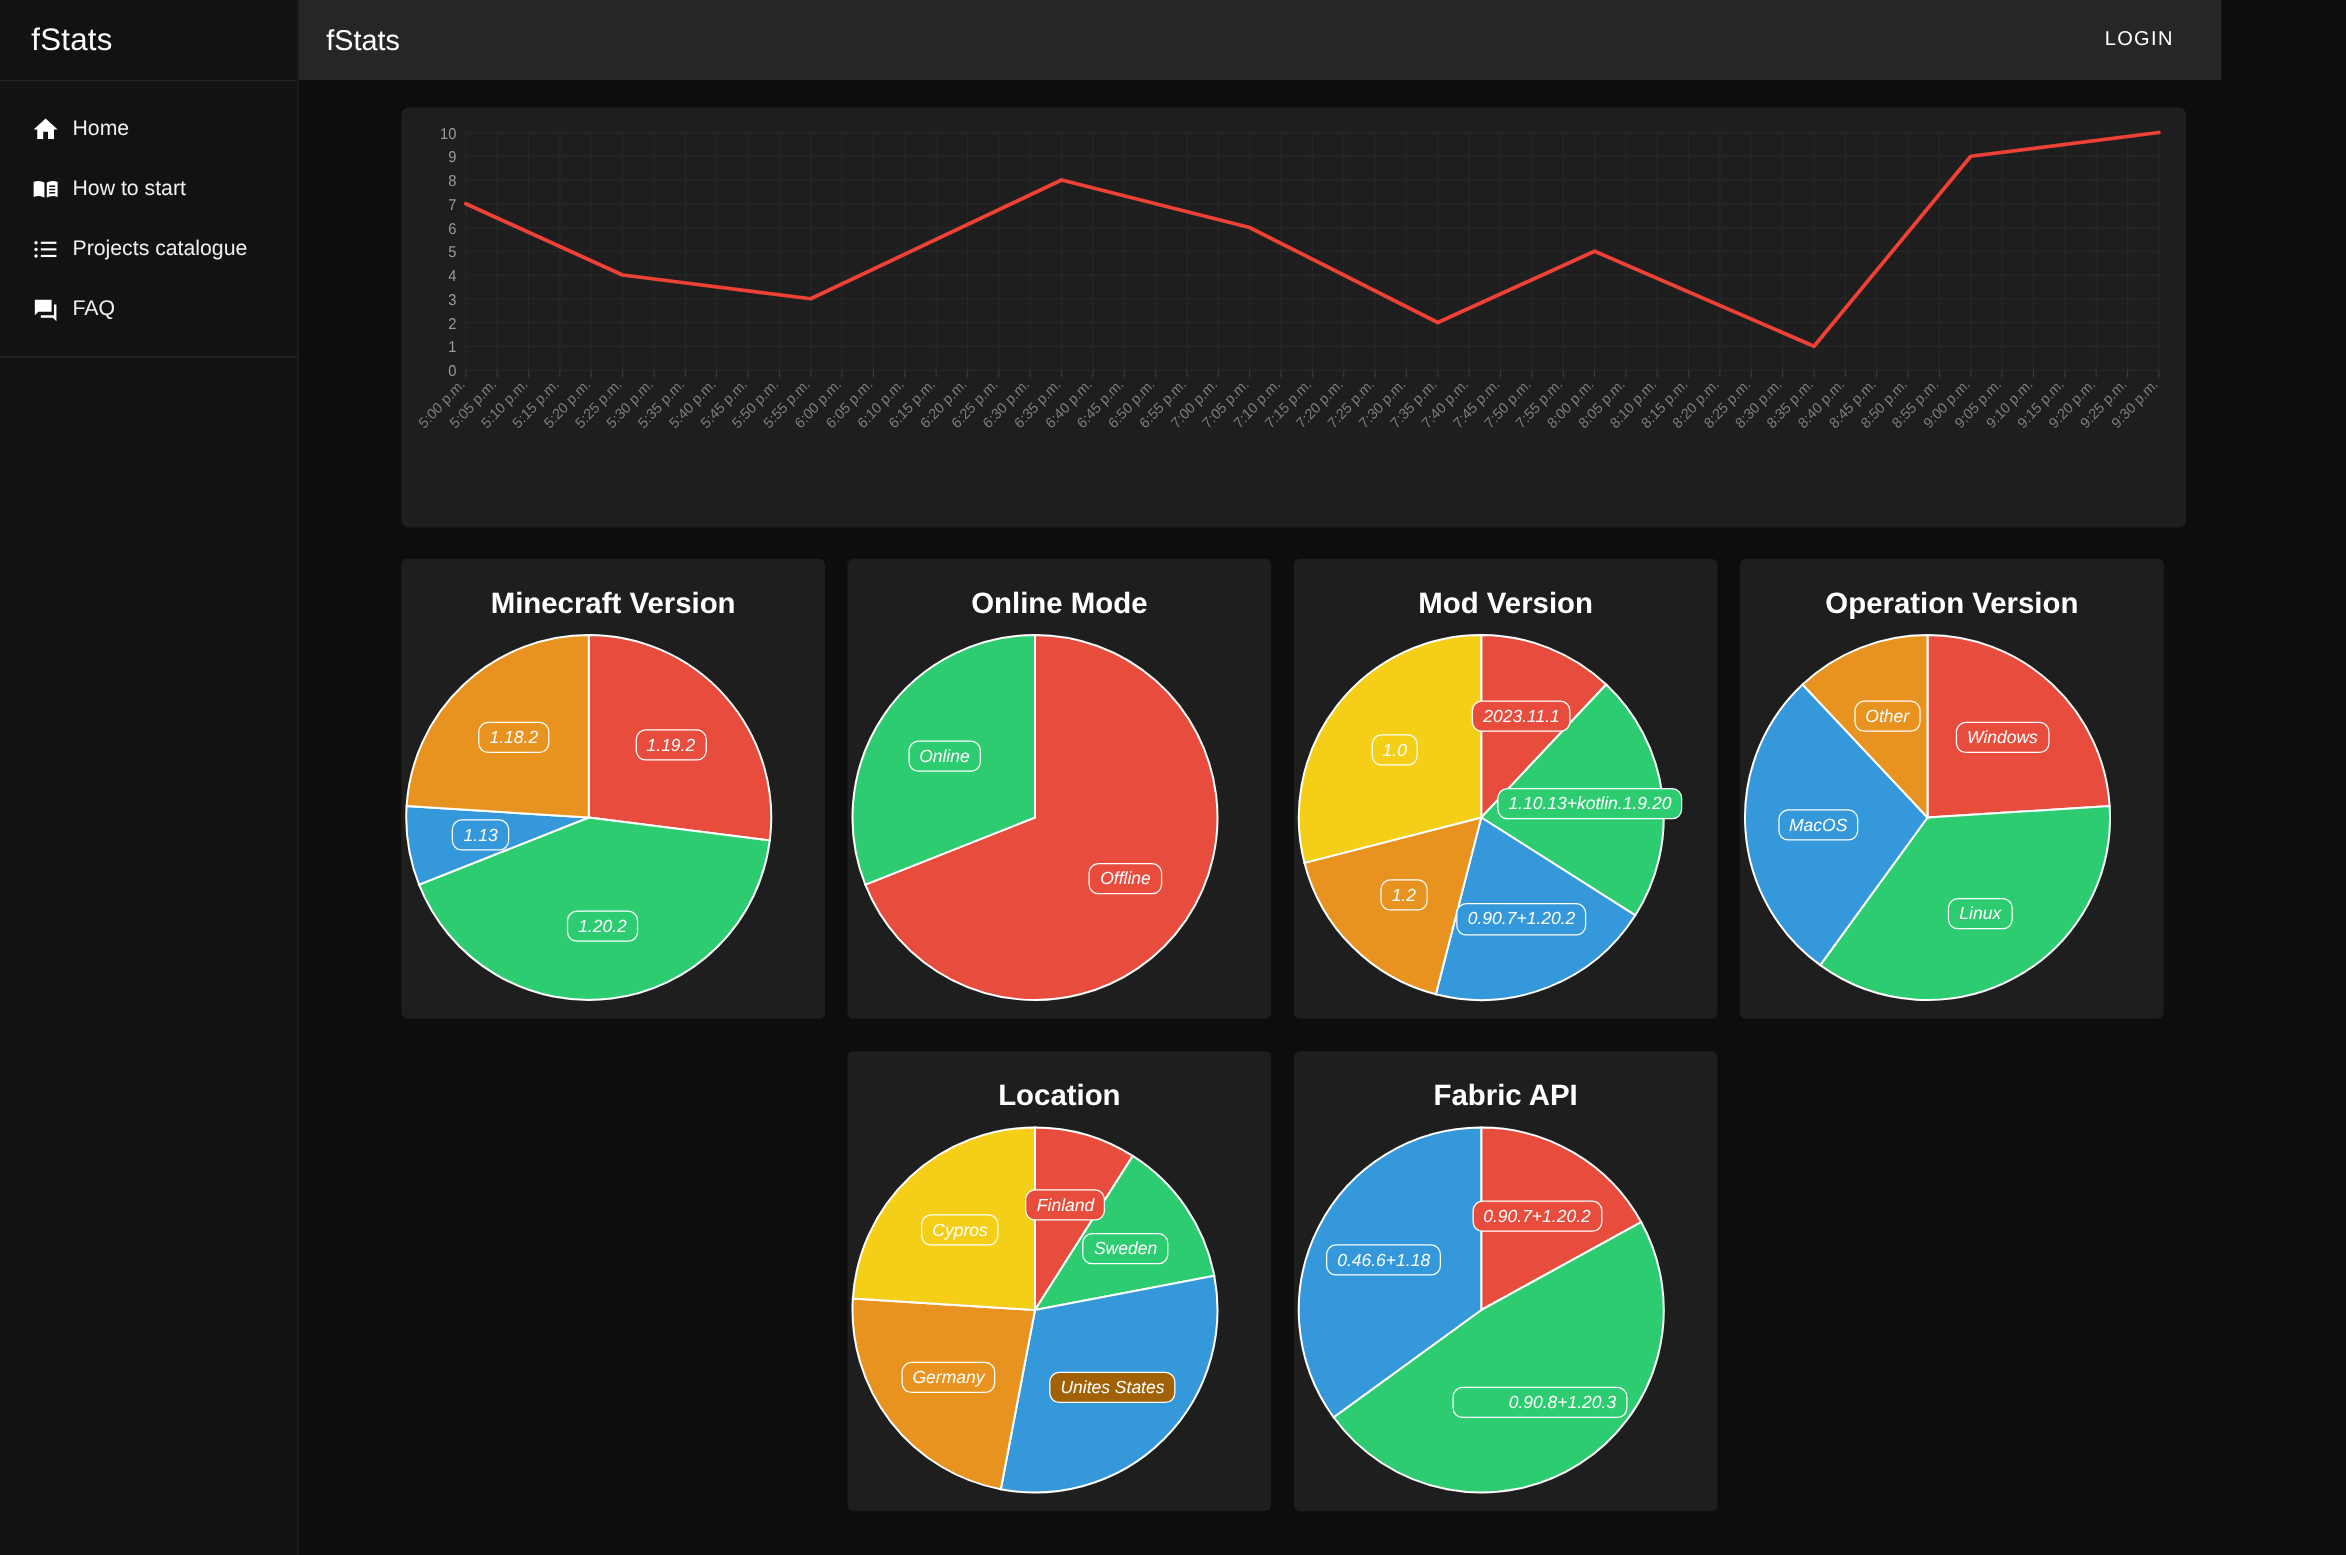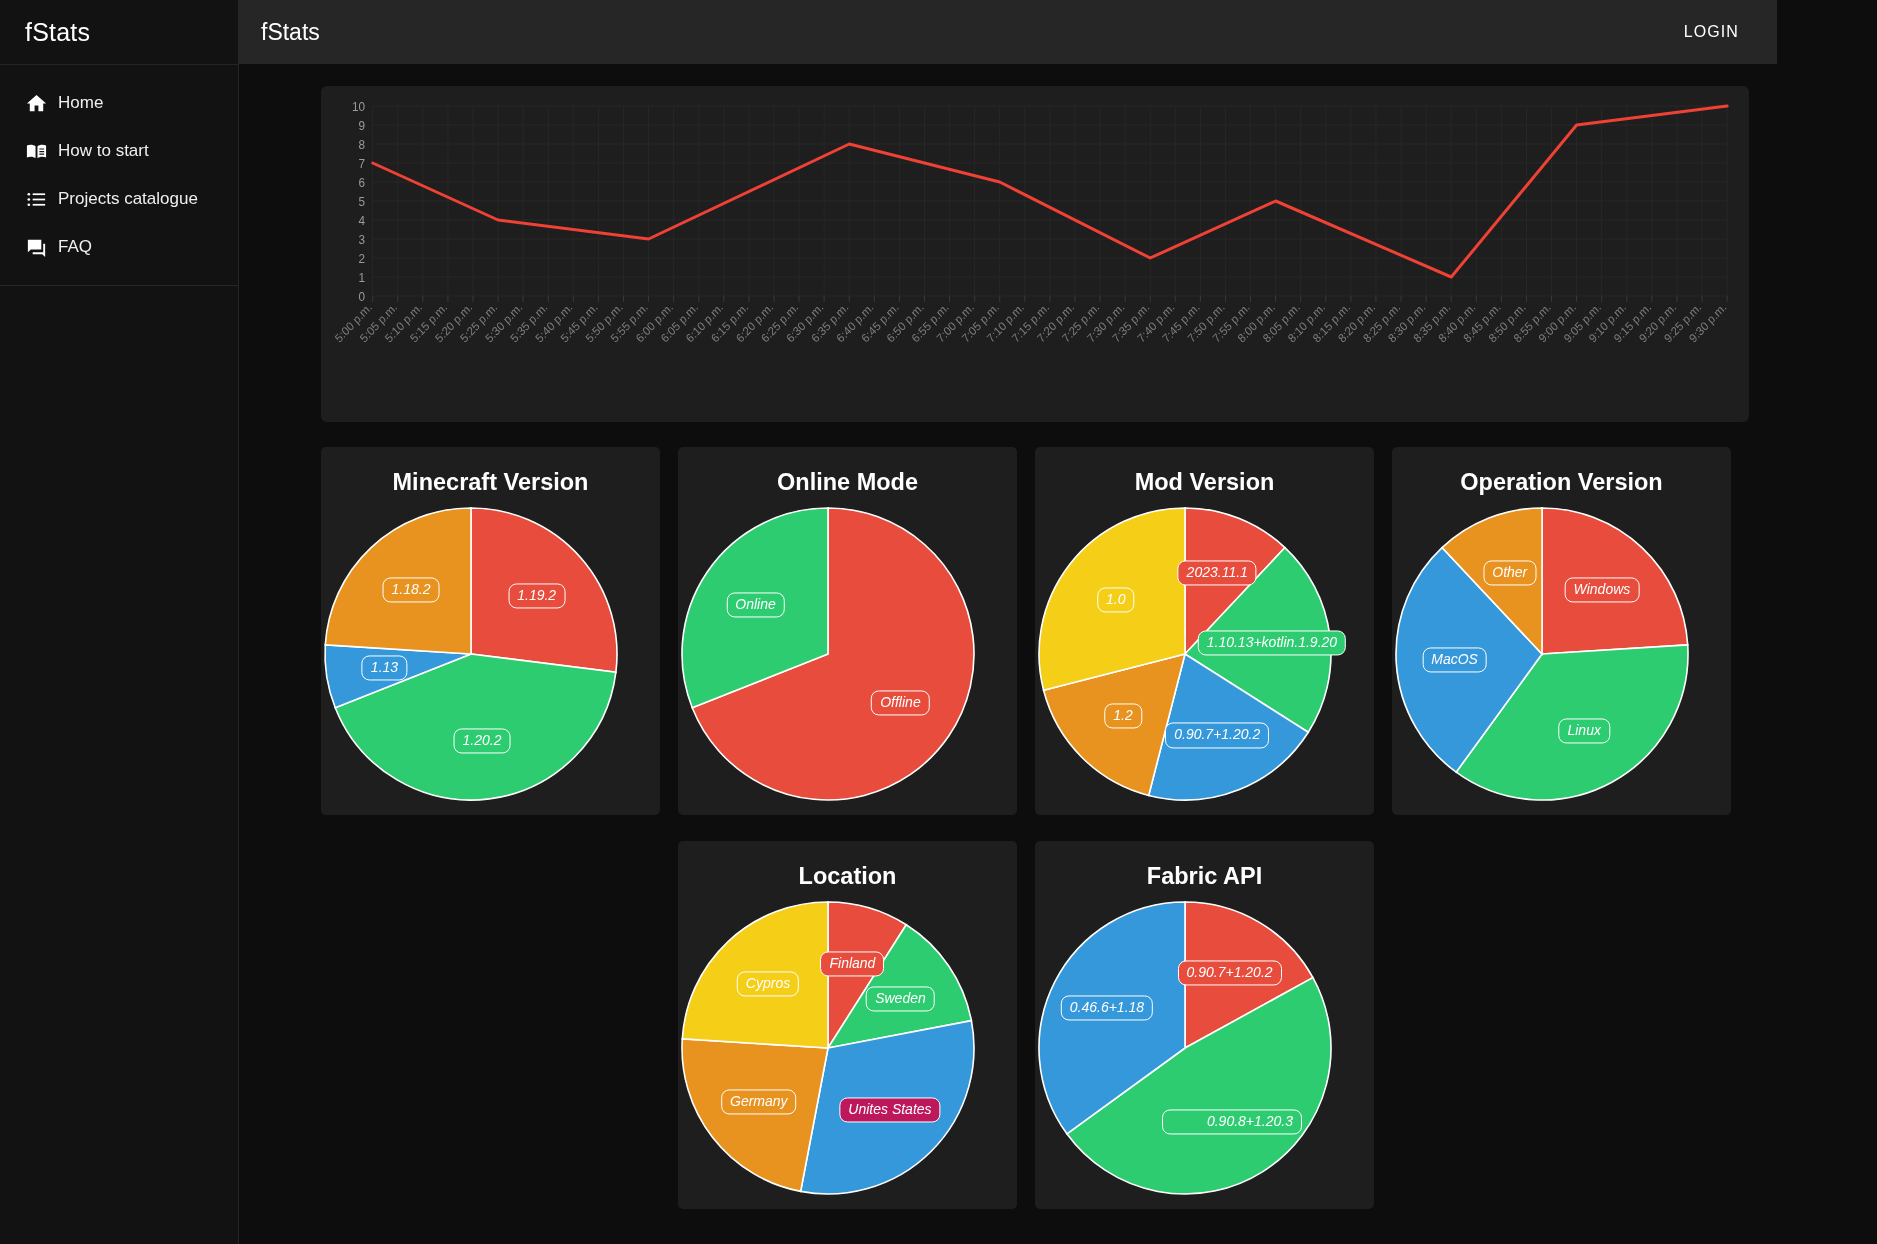--- a/index.html
+++ b/index.html
@@ -465,21 +465,21 @@
           <div class="piewrap">
               <svg viewBox="0 0 300 300">
                 <path d="M150,150 L150.00,4.00 A146,146 0 0 1 228.23,26.73 Z" fill="#e74c3c" stroke="#ffffff" stroke-width="1.6"></path>
                 <path d="M150,150 L228.23,26.73 A146,146 0 0 1 293.41,122.64 Z" fill="#2ecc71" stroke="#ffffff" stroke-width="1.6"></path>
                 <path d="M150,150 L293.41,122.64 A146,146 0 0 1 122.64,293.41 Z" fill="#3498db" stroke="#ffffff" stroke-width="1.6"></path>
                 <path d="M150,150 L122.64,293.41 A146,146 0 0 1 4.29,140.83 Z" fill="#e8921f" stroke="#ffffff" stroke-width="1.6"></path>
                 <path d="M150,150 L4.29,140.83 A146,146 0 0 1 150.00,4.00 Z" fill="#f5ce18" stroke="#ffffff" stroke-width="1.6"></path>
               </svg>
               <div class="pielabel" style="left: 58.1465%; top: 21.9594%; background: rgb(231, 76, 60);">Finland</div>
               <div class="pielabel" style="left: 74.1508%; top: 33.5872%; background: rgb(46, 204, 113);">Sweden</div>
-              <div class="pielabel" style="left: 70.6475%; top: 70.6475%; background: #be185d;">Unites States</div>
+              <div class="pielabel" style="left: 70.6475%; top: 70.6475%; background: #a16207;">Unites States</div>
               <div class="pielabel" style="left: 26.9275%; top: 67.8969%; background: rgb(232, 146, 31);">Germany</div>
               <div class="pielabel" style="left: 30.0112%; top: 28.7141%; background: rgb(245, 206, 24);">Cypros</div>
             </div>
         </section>
         <section class="piecard">
           <div class="pietitle">Fabric API</div>
           <div class="piewrap">
               <svg viewBox="0 0 300 300">
                 <path d="M150,150 L150.00,4.00 A146,146 0 0 1 277.94,79.66 Z" fill="#e74c3c" stroke="#ffffff" stroke-width="1.6"></path>
                 <path d="M150,150 L277.94,79.66 A146,146 0 0 1 31.88,235.82 Z" fill="#2ecc71" stroke="#ffffff" stroke-width="1.6"></path>

